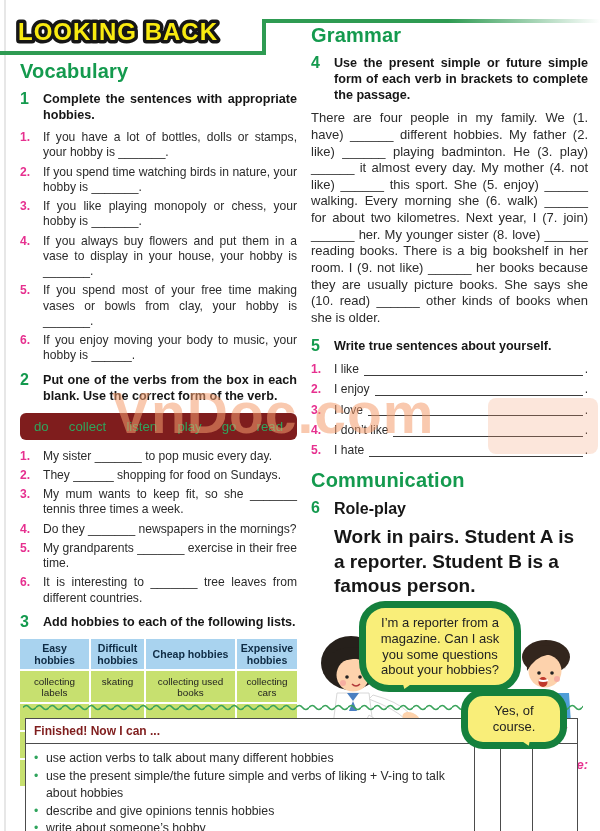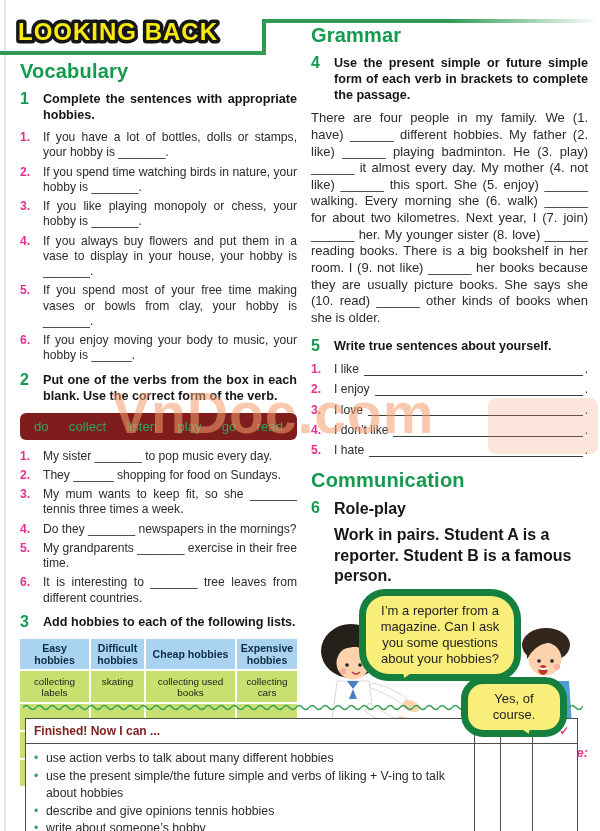--- a/index.html
+++ b/index.html
@@ -42,21 +42,21 @@
 
   .passage { font-size:13px; line-height:1.28; text-align:justify; margin:2px 0 12px; }
 
   .ex5item { display:flex; margin-bottom:4.5px; font-size:12.1px; line-height:1.3; }
   .ex5item .n { flex:0 0 23px; font-weight:bold; color:#e6308f; }
   .ex5item .lbl { white-space:nowrap; }
   .ex5item .bline { flex:1; border-bottom:1.2px solid #3c3c3c; margin:0 2px 2px 5px; }
 
   .comm-h { margin-top:10px; }
   .rp-title { font-weight:bold; font-size:16px; color:#161616; }
-  .rp-instr { font-weight:bold; font-size:16px; line-height:1.3; color:#161616; margin:6px 0 2px; }
+  .rp-instr { font-weight:bold; font-size:19px; line-height:1.3; color:#161616; margin:6px 0 2px; }
 
   .illustration { position:relative; height:152px; }
   .illustration svg { position:absolute; left:0; bottom:0; }
   .bubble { position:absolute; background:#f9ee79; border:7px solid #15803d; color:#222;
             text-align:center; font-size:13px; line-height:1.22; padding:7px 8px; z-index:2; }
   .bubble-a { left:48px; top:0; width:162px; border-radius:26px 30px 26px 30px; }
   .bubble-a::after { content:""; position:absolute; left:30px; bottom:-13px; width:0; height:0;
             border:9px solid transparent; border-top:13px solid #f9ee79; transform:rotate(20deg); }
   .bubble-b { left:150px; top:88px; width:106px; border-radius:22px; }
   .bubble-b::after { content:""; position:absolute; right:24px; bottom:-12px; width:0; height:0;

